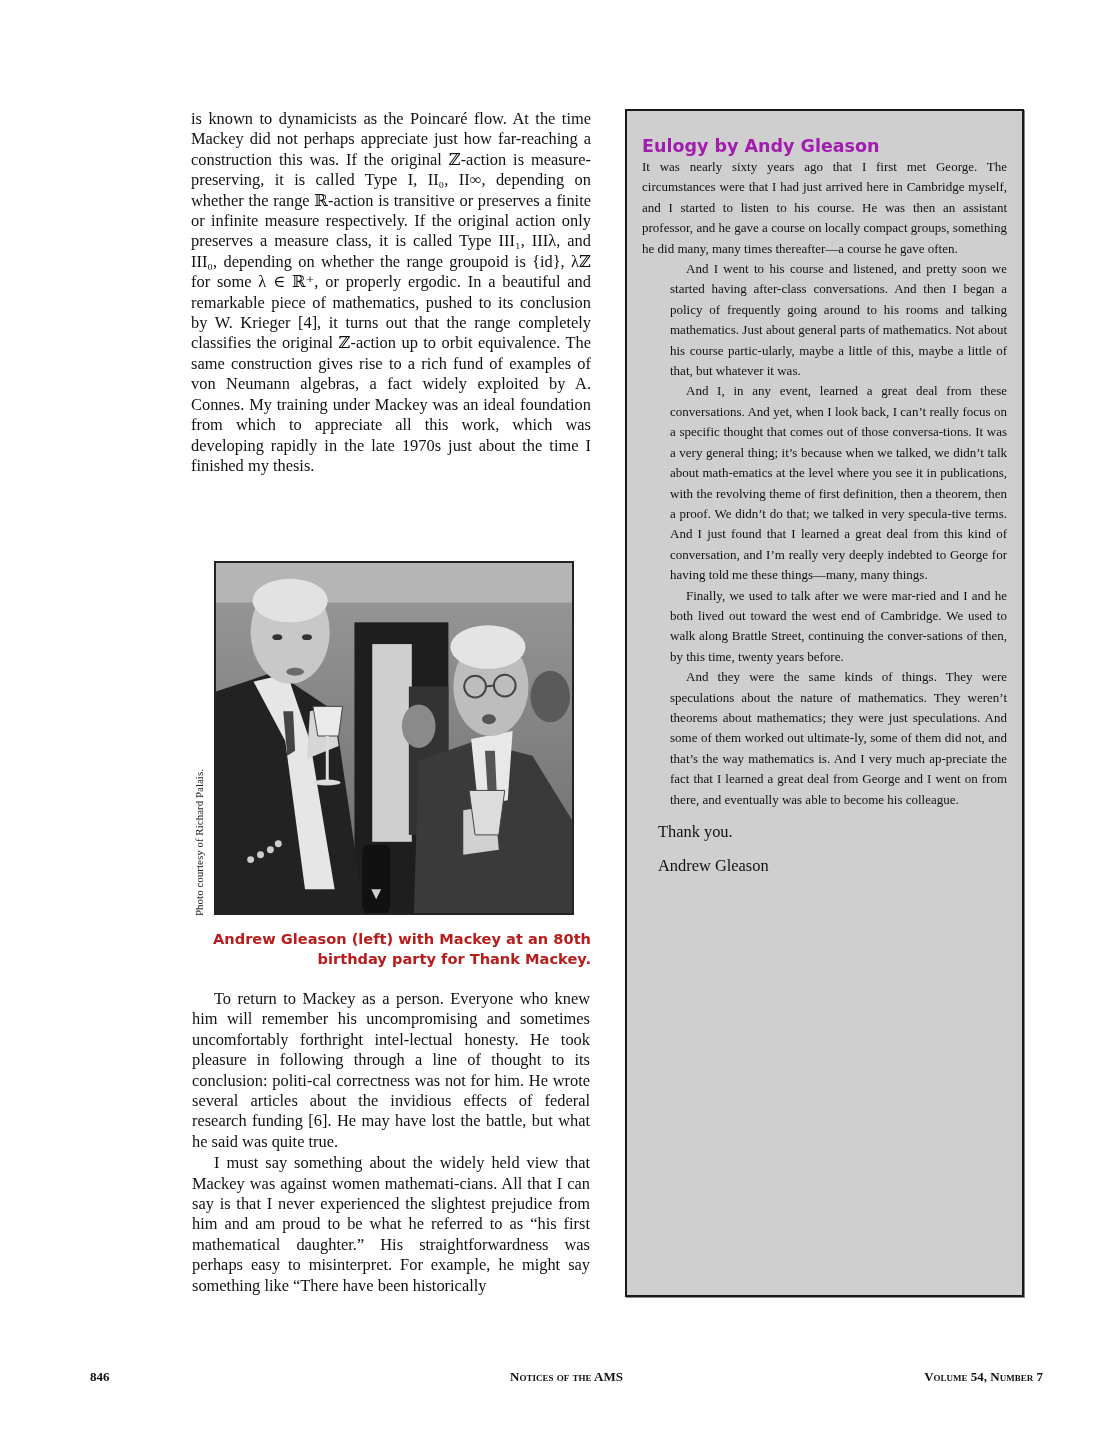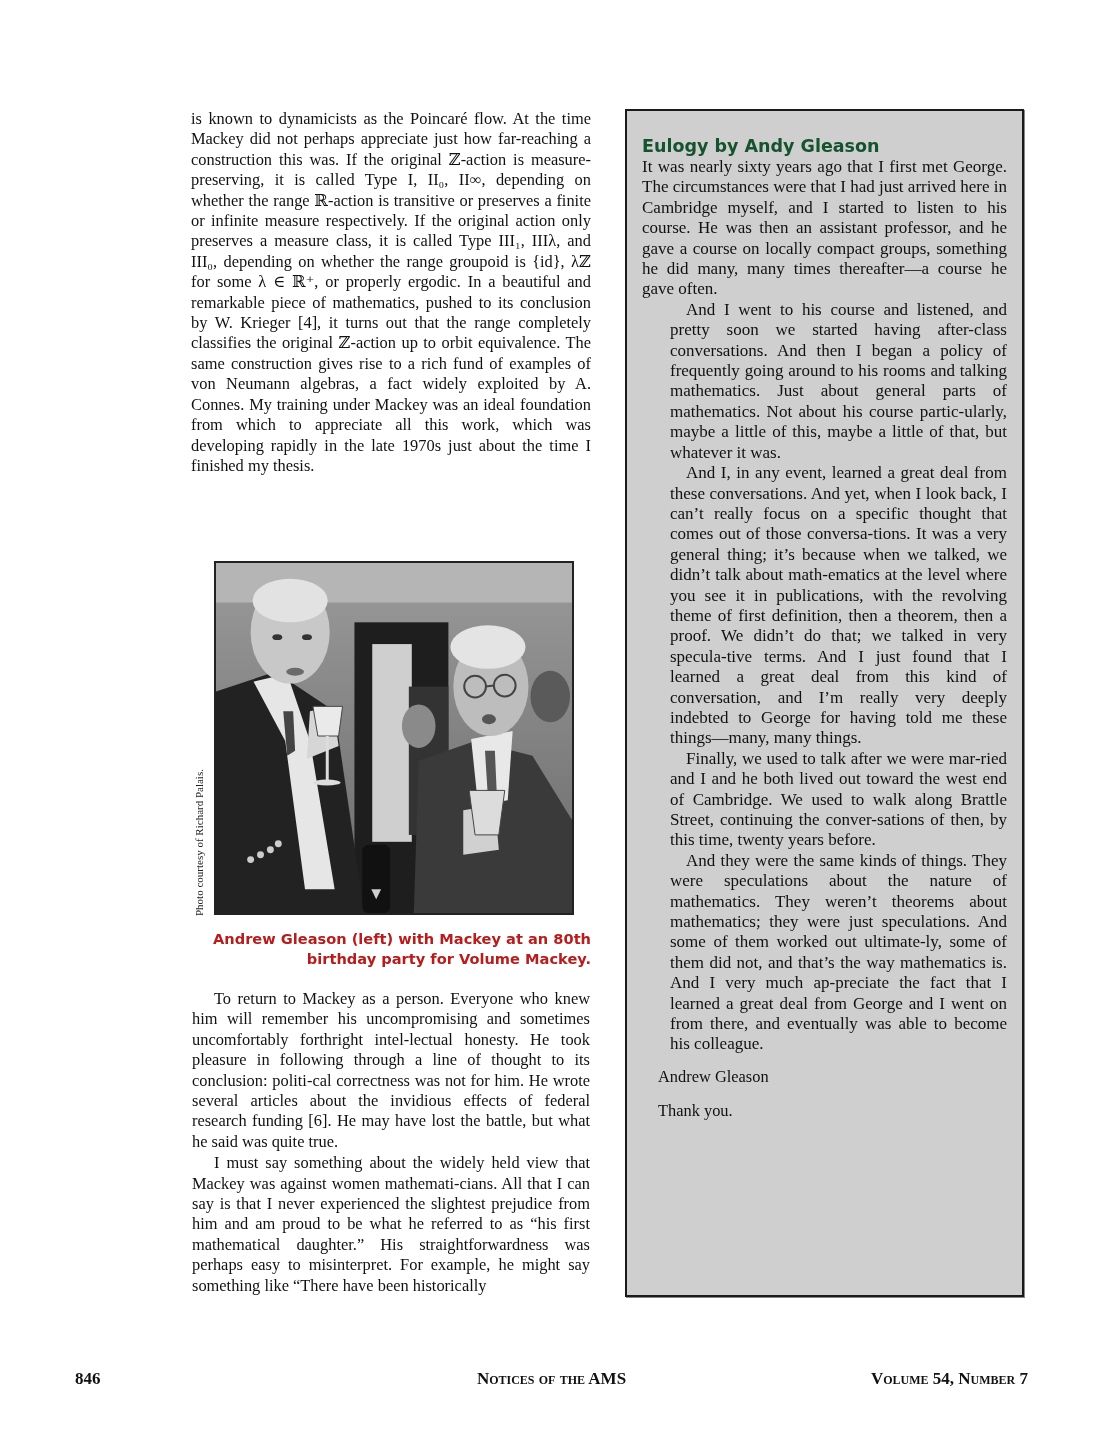--- a/index.html
+++ b/index.html
@@ -17,28 +17,28 @@
   .caption { position: absolute; left: 191px; top: 929px; width: 400px; text-align: right;
              font-family: "DejaVu Sans", "Liberation Sans", sans-serif; font-weight: bold;
              font-size: 14.6px; line-height: 20px; color: #b91c1c; }
   .col-left2 { position: absolute; left: 191px; top: 988px; width: 400px;
                font-size: 16.4px; line-height: 20.4px; text-align: justify; }
   .col-left2 p { margin: 1px; text-indent: 22px; }
   .sidebar { position: absolute; left: 625px; top: 109px; width: 399px; height: 1188px;
              background: #cfcfcf; border: 2px solid #1a1a1a; box-sizing: border-box;
              box-shadow: 1px 1px 0 #888; padding: 24px 15px 0 15px; }
   .sidebar h2 { margin: 0 0 0 0; font-family: "DejaVu Sans", "Liberation Sans", sans-serif;
-                font-weight: bold; font-size: 17.5px; line-height: 22px; color: #14532d; }
-  .sidebar .body { font-size: 17px; line-height: 20.4px; text-align: justify; }
+                font-weight: bold; font-size: 17.5px; line-height: 22px; color: #a21caf; }
+  .sidebar .body { font-size: 13px; line-height: 20.4px; text-align: justify; }
   .sidebar .body p { margin: 0; }
   .sidebar .body p.indent { text-indent: 16px; margin-left: 28px; }
   .sidebar .sign { margin-top: 12px; text-indent: 16px; font-size: 16.4px; line-height: 20.4px; }
   .sidebar .sign + .sign { margin-top: 14px; }
-  .footer { position: absolute; top: 1369px; left: 75px; width: 953px; height: 24px;
-            font-size: 17px; font-weight: bold; }
+  .footer { position: absolute; top: 1369px; left: 90px; width: 953px; height: 24px;
+            font-size: 13px; font-weight: bold; }
   .footer .pg { position: absolute; left: 0; top: 0; }
   .footer .journal { position: absolute; left: 0; right: 0; top: 0; text-align: center; font-variant: small-caps; font-family: Liberation Serif, serif; }
   .footer .vol { position: absolute; right: 0; top: 0; font-variant: small-caps; }
 </style>
 </head>
 <body>
 
 <div class="col-left">
   <p>is known to dynamicists as the Poincaré flow. At the time Mackey did not perhaps appreciate just how far-reaching a construction this was. If the original ℤ-action is measure-preserving, it is called Type I, II₀, II∞, depending on whether the range ℝ-action is transitive or preserves a finite or infinite measure respectively. If the original action only preserves a measure class, it is called Type III₁, IIIλ, and III₀, depending on whether the range groupoid is {id}, λℤ for some λ ∈ ℝ⁺, or properly ergodic. In a beautiful and remarkable piece of mathematics, pushed to its conclusion by W. Krieger [4], it turns out that the range completely classifies the original ℤ-action up to orbit equivalence. The same construction gives rise to a rich fund of examples of von Neumann algebras, a fact widely exploited by A. Connes. My training under Mackey was an ideal foundation from which to appreciate all this work, which was developing rapidly in the late 1970s just about the time I finished my thesis.</p>
 </div>
@@ -97,38 +97,38 @@
 
     <path d="M250 250 L282 245 L286 290 L250 295 Z" fill="#d0d0d0"></path>
     <path d="M256 230 L292 230 L286 275 L262 275 Z" fill="#dcdcdc" stroke="#444" stroke-width="1"></path>
   </svg>
 </div>
 
 <div class="photo-credit">Photo courtesy of Richard Palais.</div>
 
 <div class="caption">
   <div>Andrew Gleason (left) with Mackey at an 80th</div>
-  <div>birthday party for Volume Mackey.</div>
+  <div>birthday party for Thank Mackey.</div>
 </div>
 
 <div class="col-left2">
   <p>To return to Mackey as a person. Everyone who knew him will remember his uncompromising and sometimes uncomfortably forthright intel-lectual honesty. He took pleasure in following through a line of thought to its conclusion: politi-cal correctness was not for him. He wrote several articles about the invidious effects of federal research funding [6]. He may have lost the battle, but what he said was quite true.</p>
   <p>I must say something about the widely held view that Mackey was against women mathemati-cians. All that I can say is that I never experienced the slightest prejudice from him and am proud to be what he referred to as “his first mathematical daughter.” His straightforwardness was perhaps easy to misinterpret. For example, he might say something like “There have been historically</p>
 </div>
 
 <div class="sidebar">
   <h2>Eulogy by Andy Gleason</h2>
   <div class="body">
     <p>It was nearly sixty years ago that I first met George. The circumstances were that I had just arrived here in Cambridge myself, and I started to listen to his course. He was then an assistant professor, and he gave a course on locally compact groups, something he did many, many times thereafter—a course he gave often.</p>
     <p class="indent">And I went to his course and listened, and pretty soon we started having after-class conversations. And then I began a policy of frequently going around to his rooms and talking mathematics. Just about general parts of mathematics. Not about his course partic-ularly, maybe a little of this, maybe a little of that, but whatever it was.</p>
     <p class="indent">And I, in any event, learned a great deal from these conversations. And yet, when I look back, I can’t really focus on a specific thought that comes out of those conversa-tions. It was a very general thing; it’s because when we talked, we didn’t talk about math-ematics at the level where you see it in publications, with the revolving theme of first definition, then a theorem, then a proof. We didn’t do that; we talked in very specula-tive terms. And I just found that I learned a great deal from this kind of conversation, and I’m really very deeply indebted to George for having told me these things—many, many things.</p>
     <p class="indent">Finally, we used to talk after we were mar-ried and I and he both lived out toward the west end of Cambridge. We used to walk along Brattle Street, continuing the conver-sations of then, by this time, twenty years before.</p>
     <p class="indent">And they were the same kinds of things. They were speculations about the nature of mathematics. They weren’t theorems about mathematics; they were just speculations. And some of them worked out ultimate-ly, some of them did not, and that’s the way mathematics is. And I very much ap-preciate the fact that I learned a great deal from George and I went on from there, and eventually was able to become his colleague.</p>
   </div>
+  <div class="sign">Thank you.</div>
   <div class="sign">Andrew Gleason</div>
-  <div class="sign">Thank you.</div>
 </div>
 
 <div class="footer">
   <span class="pg">846</span>
   <span class="journal">Notices of the AMS</span>
   <span class="vol">Volume 54, Number 7</span>
 </div>
 
 </body></html>

